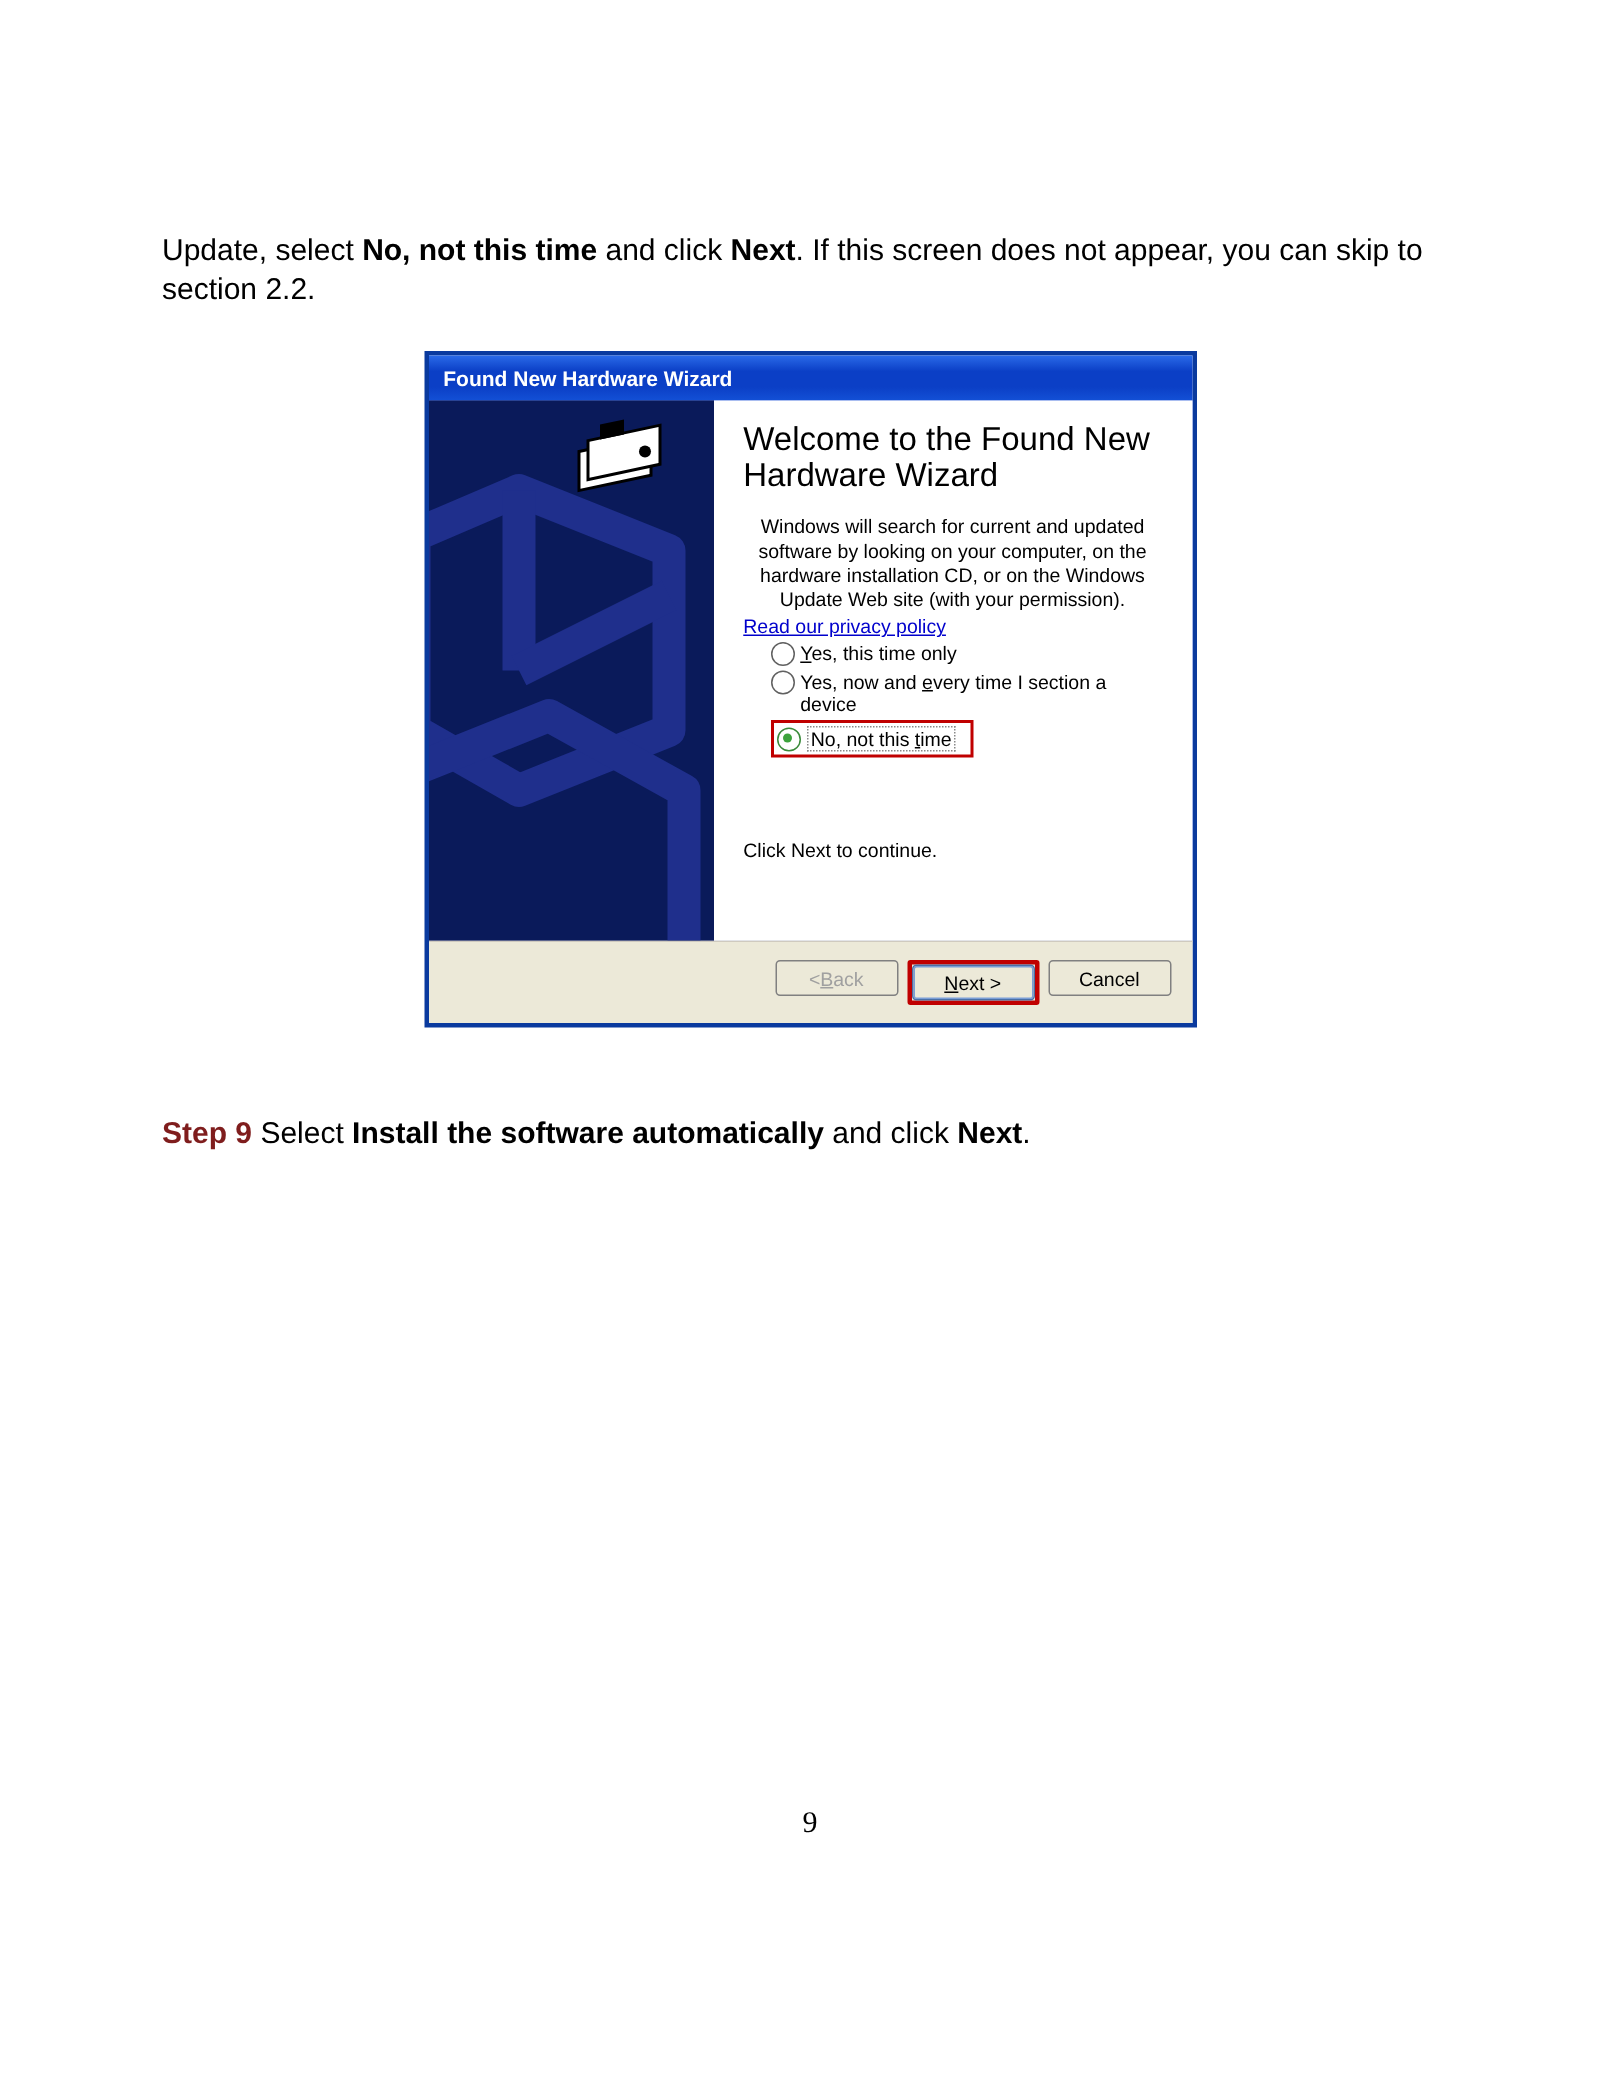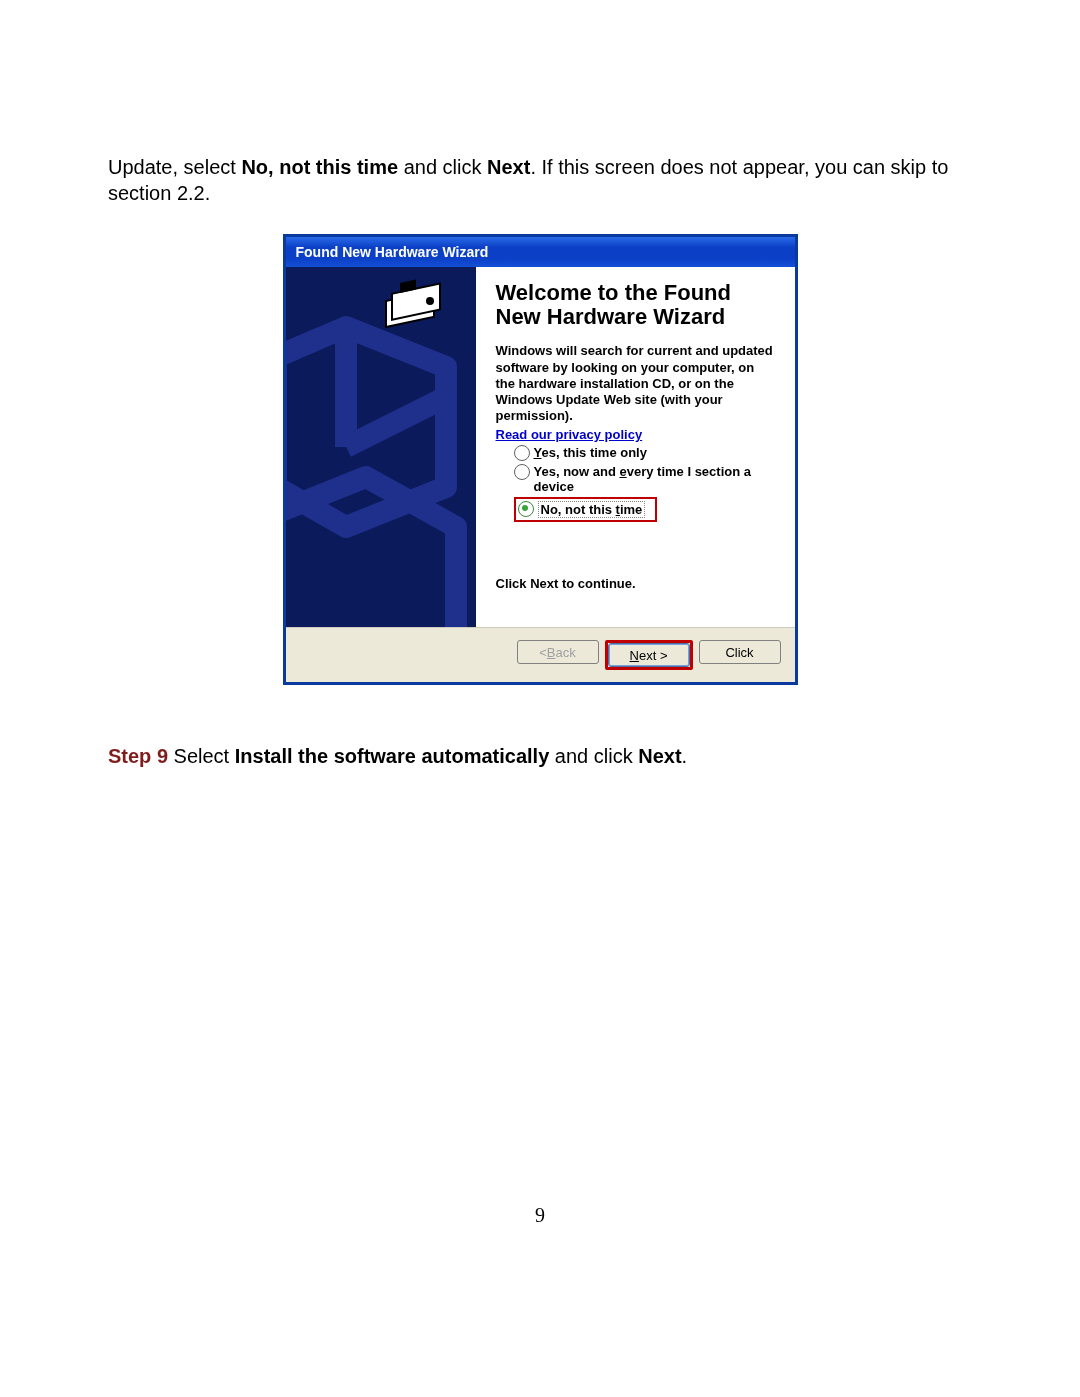--- a/index.html
+++ b/index.html
@@ -38,21 +38,20 @@
     color: #ffffff;
     font-weight: bold;
     font-size: 14px;
     padding: 5px 10px;
     height: 20px;
     line-height: 20px;
   }
   .wizard-body {
     display: flex;
     background: #1d4ed8;
-    font-weight: bold;
   }
   .sidepic {
     width: 190px;
     height: 360px;
     background: #0a1a5a;
     position: relative;
     flex: 0 0 auto;
     overflow: hidden;
   }
   .sidepic svg { position: absolute; top: 0; left: 0; }
@@ -67,20 +66,21 @@
   .welcome {
     font-family: Arial, sans-serif;
     font-size: 22px;
     line-height: 1.1;
     margin-bottom: 14px;
   }
   .desc {
     font-size: 13px;
     line-height: 1.25;
     margin-bottom: 2px;
+    text-align: center;
   }
   .privacy {
     color: #0000cc;
     text-decoration: underline;
     font-size: 13px;
     cursor: pointer;
     text-align: right;
   }
   .question {
     margin-top: 46px;
@@ -243,21 +243,21 @@
           <span class="acc">B</span>
           <span>ack</span>
       </div>
       <div class="btn-hl">
         <div class="xp-btn">
           <span></span>
             <span class="acc">N</span>
             <span>ext &gt;</span>
         </div>
       </div>
-      <div class="xp-btn">Click</div>
+      <div class="xp-btn">Cancel</div>
     </div>
   </div>
 
   <div class="step9">
     <span class="step9-label">Step 9</span><span> Select </span><b>Install the software automatically</b><span> and click </span><b>Next</b><span>.</span>
   </div>
 
   <div class="pagenum">9</div>
 </div>
 

